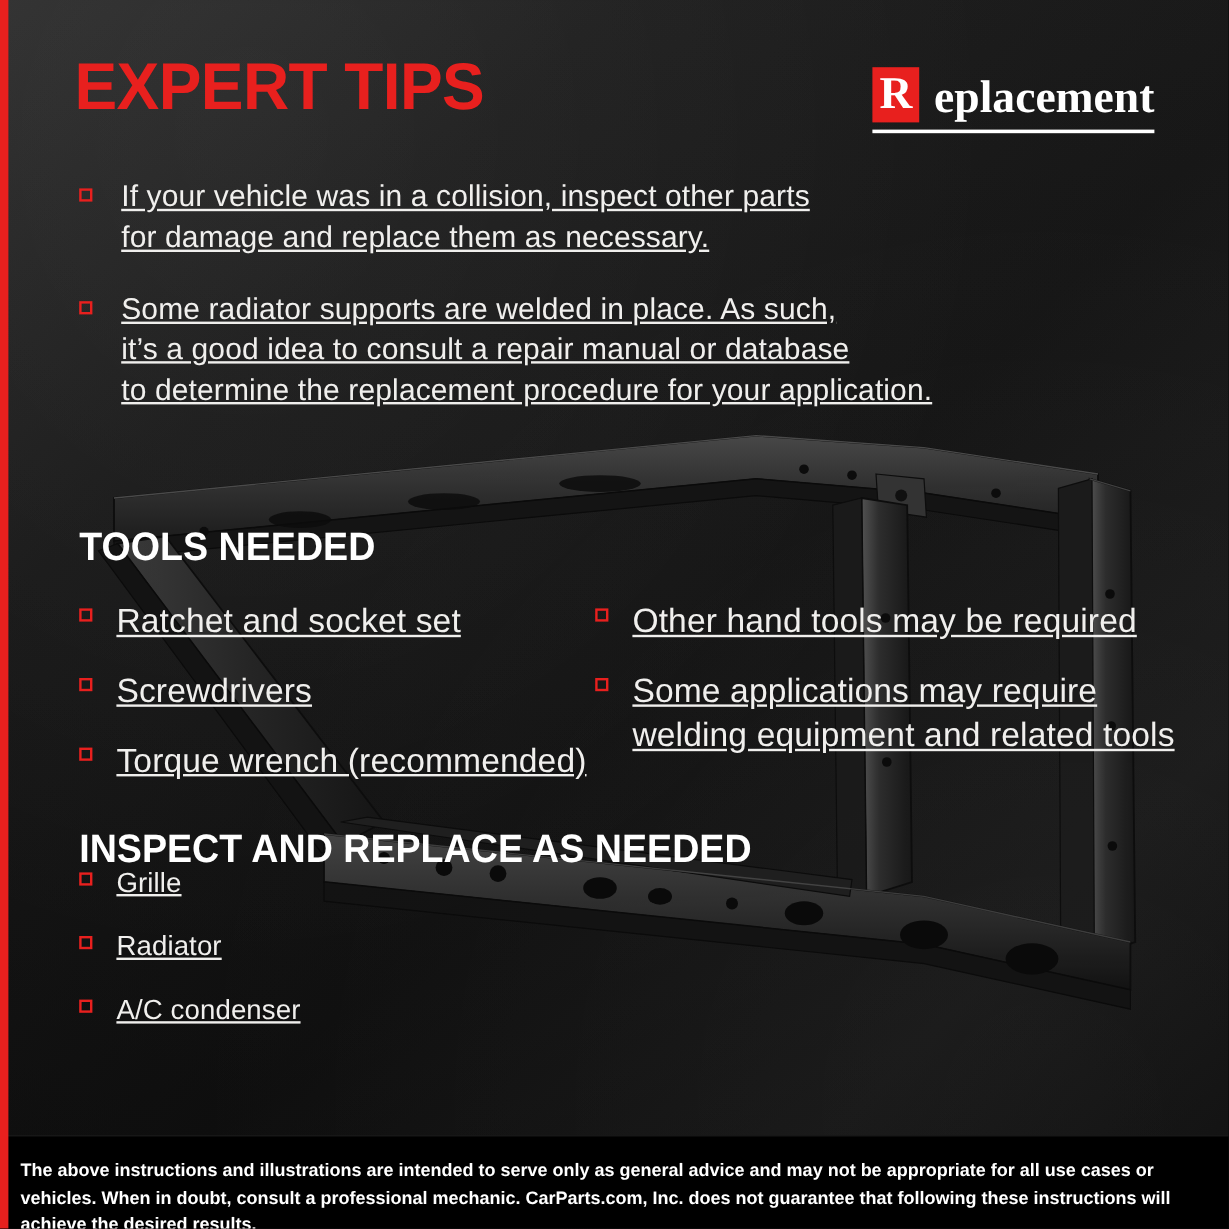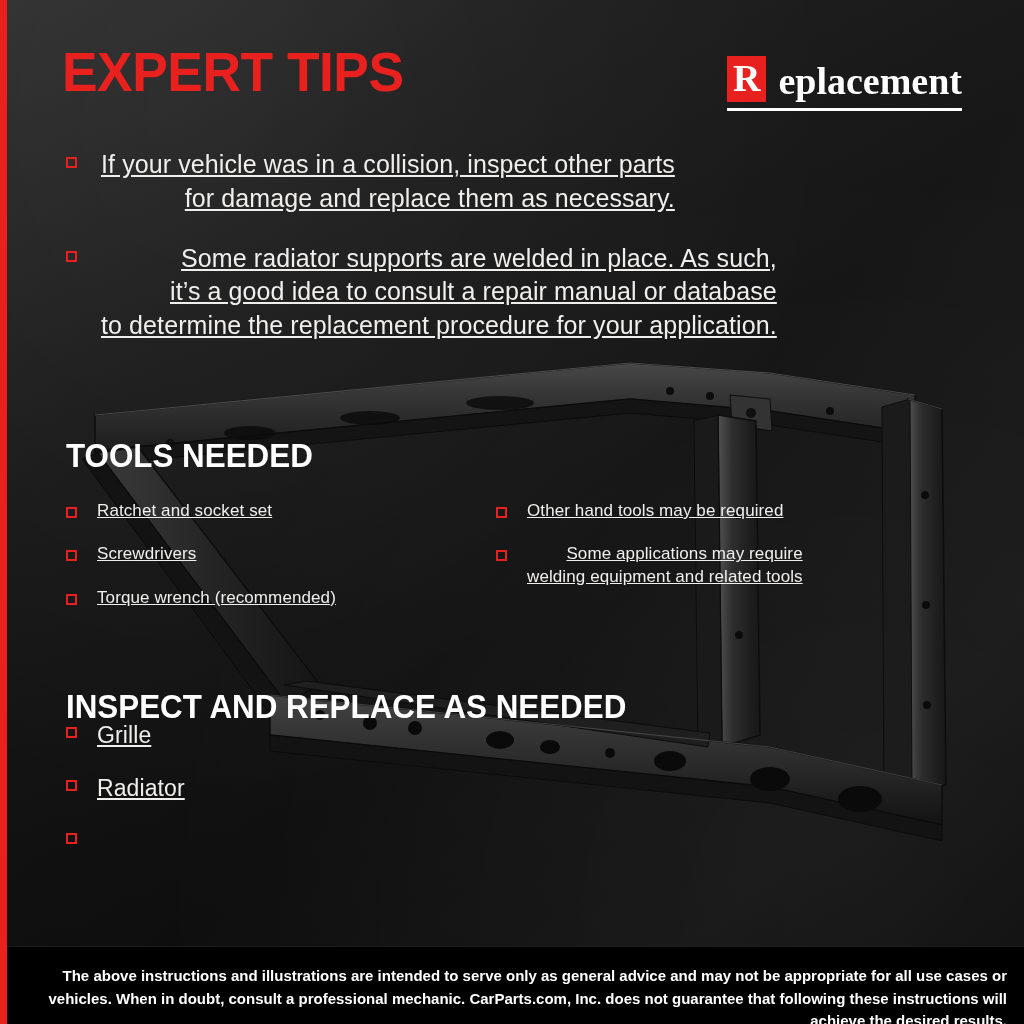--- a/index.html
+++ b/index.html
@@ -8,21 +8,20 @@
     background: #000;
     font-family: "Liberation Sans", sans-serif;
     overflow: hidden;
   }
   #page {
     position: relative;
     width: 1024px; height: 1024px;
     background:
       linear-gradient(135deg, #2a2a2a 0%, #1b1b1b 25%, #141414 55%, #1e1e1e 80%, #111 100%);
     overflow: hidden;
-    text-align: right;
   }
   
   #page::before {
     content: "";
     position: absolute; inset: 0;
     background:
       radial-gradient(ellipse at 20% 10%, rgba(255,255,255,0.045), rgba(0,0,0,0) 55%),
       radial-gradient(ellipse at 85% 90%, rgba(255,255,255,0.03), rgba(0,0,0,0) 60%),
       linear-gradient(180deg, rgba(255,255,255,0.02), rgba(0,0,0,0.35));
     pointer-events: none;
@@ -121,21 +120,21 @@
 
   .tools-cols {
     position: absolute;
     left: 66px; top: 500px;
     width: 920px;
     display: flex;
   }
   .tools-col { width: 430px; }
   .tools-col.right { width: 490px; }
   .tools-col .bullet-row { margin-bottom: 21px; }
-  .tools-col .bullet-text { font-size: 17px; line-height: 1.32; }
+  .tools-col .bullet-text { font-size: 28px; line-height: 1.32; }
   .tools-col .bullet-marker { margin-top: 7px; margin-right: 20px; }
 
   #inspect-heading { position: absolute; left: 66px; top: 688px; }
 
   .inspect-list {
     position: absolute;
     left: 66px; top: 720px;
     width: 500px;
   }
   .inspect-list .bullet-row { margin-bottom: 22px; }
@@ -303,20 +302,21 @@
       <div class="bullet-row">
         <span class="bullet-marker"></span>
         <span class="bullet-text">Grille</span>
       </div>
       <div class="bullet-row">
         <span class="bullet-marker"></span>
         <span class="bullet-text">Radiator</span>
       </div>
       <div class="bullet-row">
         <span class="bullet-marker"></span>
+        <span class="bullet-text">A/C condenser</span>
       </div>
     </div>
 
   </div>
 
   <div class="footer">
     <div class="footer-text">The above instructions and illustrations are intended to serve only as general advice and may not be appropriate for all use cases or vehicles. When in doubt, consult a professional mechanic. CarParts.com, Inc. does not guarantee that following these instructions will achieve the desired results.</div>
   </div>
 
   <div class="edge-bar edge-left"></div>

